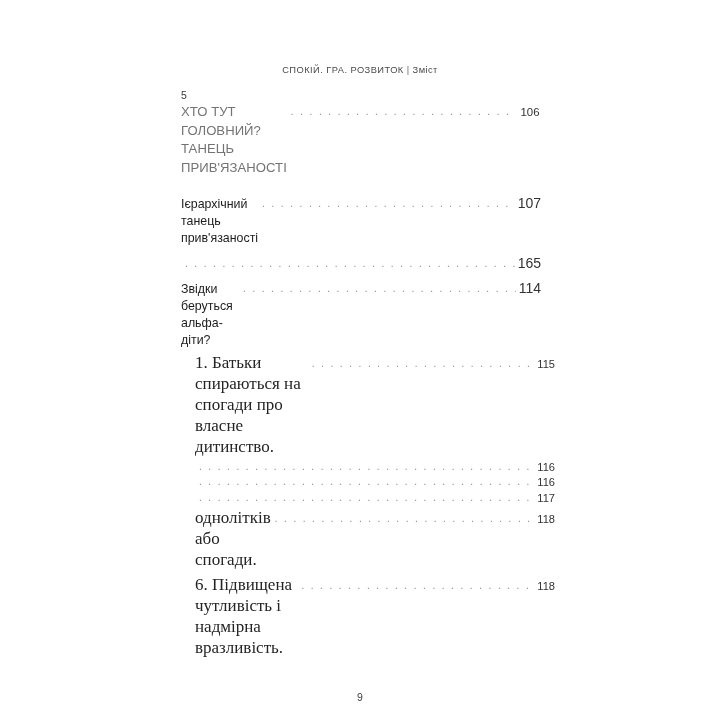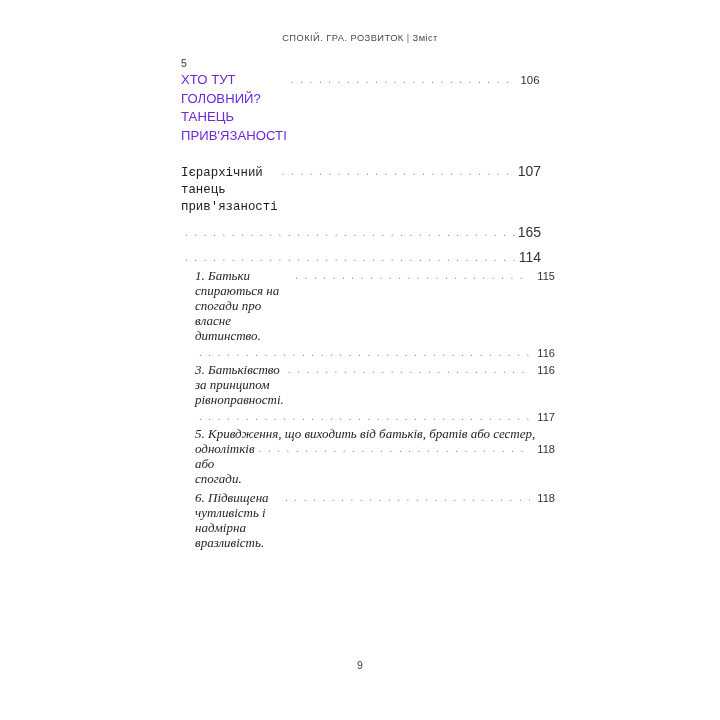--- a/index.html
+++ b/index.html
@@ -13,20 +13,21 @@
     font-family: "Liberation Serif", serif;
     color: #1c1c1c;
     overflow: hidden;
   }
 
   .page {
     position: relative;
     width: 720px;
     height: 504px;
     box-sizing: border-box;
+    margin-top: 32px;
   }
 
   
   .running-head {
     position: absolute;
     top: 33px;
     left: 0;
     width: 720px;
     text-align: center;
     font-family: "Liberation Sans", sans-serif;
@@ -90,56 +91,55 @@
     text-align: right;
     min-width: 22px;
   }
 
   
   .chapter-title .txt,
   .chapter-title .cont {
     font-family: "Liberation Sans", sans-serif;
     font-size: 13.1px;
     letter-spacing: 0.05px;
-    color: #6d28d9;
+    color: #737373;
     line-height: 18.5px;
     text-transform: none;
   }
   .chapter-title {
     margin-bottom: 0;
   }
   .chapter-title .pg {
     font-size: 11.4px;
     text-align: center;
   }
 
   
   .section-entry {
     margin-top: 8.5px;
   }
   .section-entry .txt,
   .section-entry .cont {
-    font-family: Liberation Mono, monospace;
+    font-family: Liberation Sans, sans-serif;
     font-size: 12.4px;
     color: #1c1c1c;
     line-height: 17px;
   }
 
   
   .sub-entry {
     margin-top: 3.5px;
     padding-left: 14px;
   }
   .sub-entry .txt,
   .sub-entry .cont {
     font-family: "Liberation Serif", serif;
-    font-style: italic;
-    font-size: 13px;
+    font-size: 17px;
     color: #242424;
-    line-height: 15px;
+    line-height: 21px;
   }
   .sub-entry .pg {
     font-size: 11.1px;
   }
 
   
   .wrap-block {
     width: 100%;
   }
   .wrap-block .cont {
@@ -189,52 +189,51 @@
           </div>
         </div>
         <div class="wrap-block section-entry">
           <div class="row">
             <span class="leader">. . . . . . . . . . . . . . . . . . . . . . . . . . . . . . . . . . . . . . . . . . . . . . . . . . . . . . . . . . . . . . . . . . . . . . . . . . . . . . . . . . . .</span>
             <span class="pg">165</span>
           </div>
         </div>
         <div class="wrap-block section-entry">
           <div class="row">
+            <span class="txt">Звідки беруться альфа-діти?</span>
             <span class="leader">. . . . . . . . . . . . . . . . . . . . . . . . . . . . . . . . . . . . . . . . . . . . . . . . . . . . . . . . . . . . . . . . . . . . . . . . . . . . . . . . . . . .</span>
             <span class="pg">114</span>
           </div>
         </div>
         <div class="wrap-block sub-entry">
           <div class="row">
             <span class="txt">1. Батьки спираються на спогади про власне дитинство.</span>
             <span class="leader">. . . . . . . . . . . . . . . . . . . . . . . . . . . . . . . . . . . . . . . . . . . . . . . . . . . . . . . . . . . . . . . . . . . . . . . . . . . . . . . . . . . .</span>
             <span class="pg">115</span>
           </div>
         </div>
         <div class="wrap-block sub-entry">
           <div class="row">
             <span class="leader">. . . . . . . . . . . . . . . . . . . . . . . . . . . . . . . . . . . . . . . . . . . . . . . . . . . . . . . . . . . . . . . . . . . . . . . . . . . . . . . . . . . .</span>
             <span class="pg">116</span>
           </div>
         </div>
         <div class="wrap-block sub-entry">
           <div class="row">
-            <span class="txt">3. Батьківство за принципом рівноправності.</span>
             <span class="leader">. . . . . . . . . . . . . . . . . . . . . . . . . . . . . . . . . . . . . . . . . . . . . . . . . . . . . . . . . . . . . . . . . . . . . . . . . . . . . . . . . . . .</span>
             <span class="pg">116</span>
           </div>
         </div>
         <div class="wrap-block sub-entry">
           <div class="row">
             <span class="leader">. . . . . . . . . . . . . . . . . . . . . . . . . . . . . . . . . . . . . . . . . . . . . . . . . . . . . . . . . . . . . . . . . . . . . . . . . . . . . . . . . . . .</span>
             <span class="pg">117</span>
           </div>
         </div>
         <div class="wrap-block sub-entry">
-          <span class="cont">5. Кривдження, що виходить від батьків, братів або сестер,</span>
           <div class="row">
             <span class="txt">однолітків або спогади.</span>
             <span class="leader">. . . . . . . . . . . . . . . . . . . . . . . . . . . . . . . . . . . . . . . . . . . . . . . . . . . . . . . . . . . . . . . . . . . . . . . . . . . . . . . . . . . .</span>
             <span class="pg">118</span>
           </div>
         </div>
         <div class="wrap-block sub-entry">
           <div class="row">
             <span class="txt">6. Підвищена чутливість і надмірна вразливість.</span>
             <span class="leader">. . . . . . . . . . . . . . . . . . . . . . . . . . . . . . . . . . . . . . . . . . . . . . . . . . . . . . . . . . . . . . . . . . . . . . . . . . . . . . . . . . . .</span>

